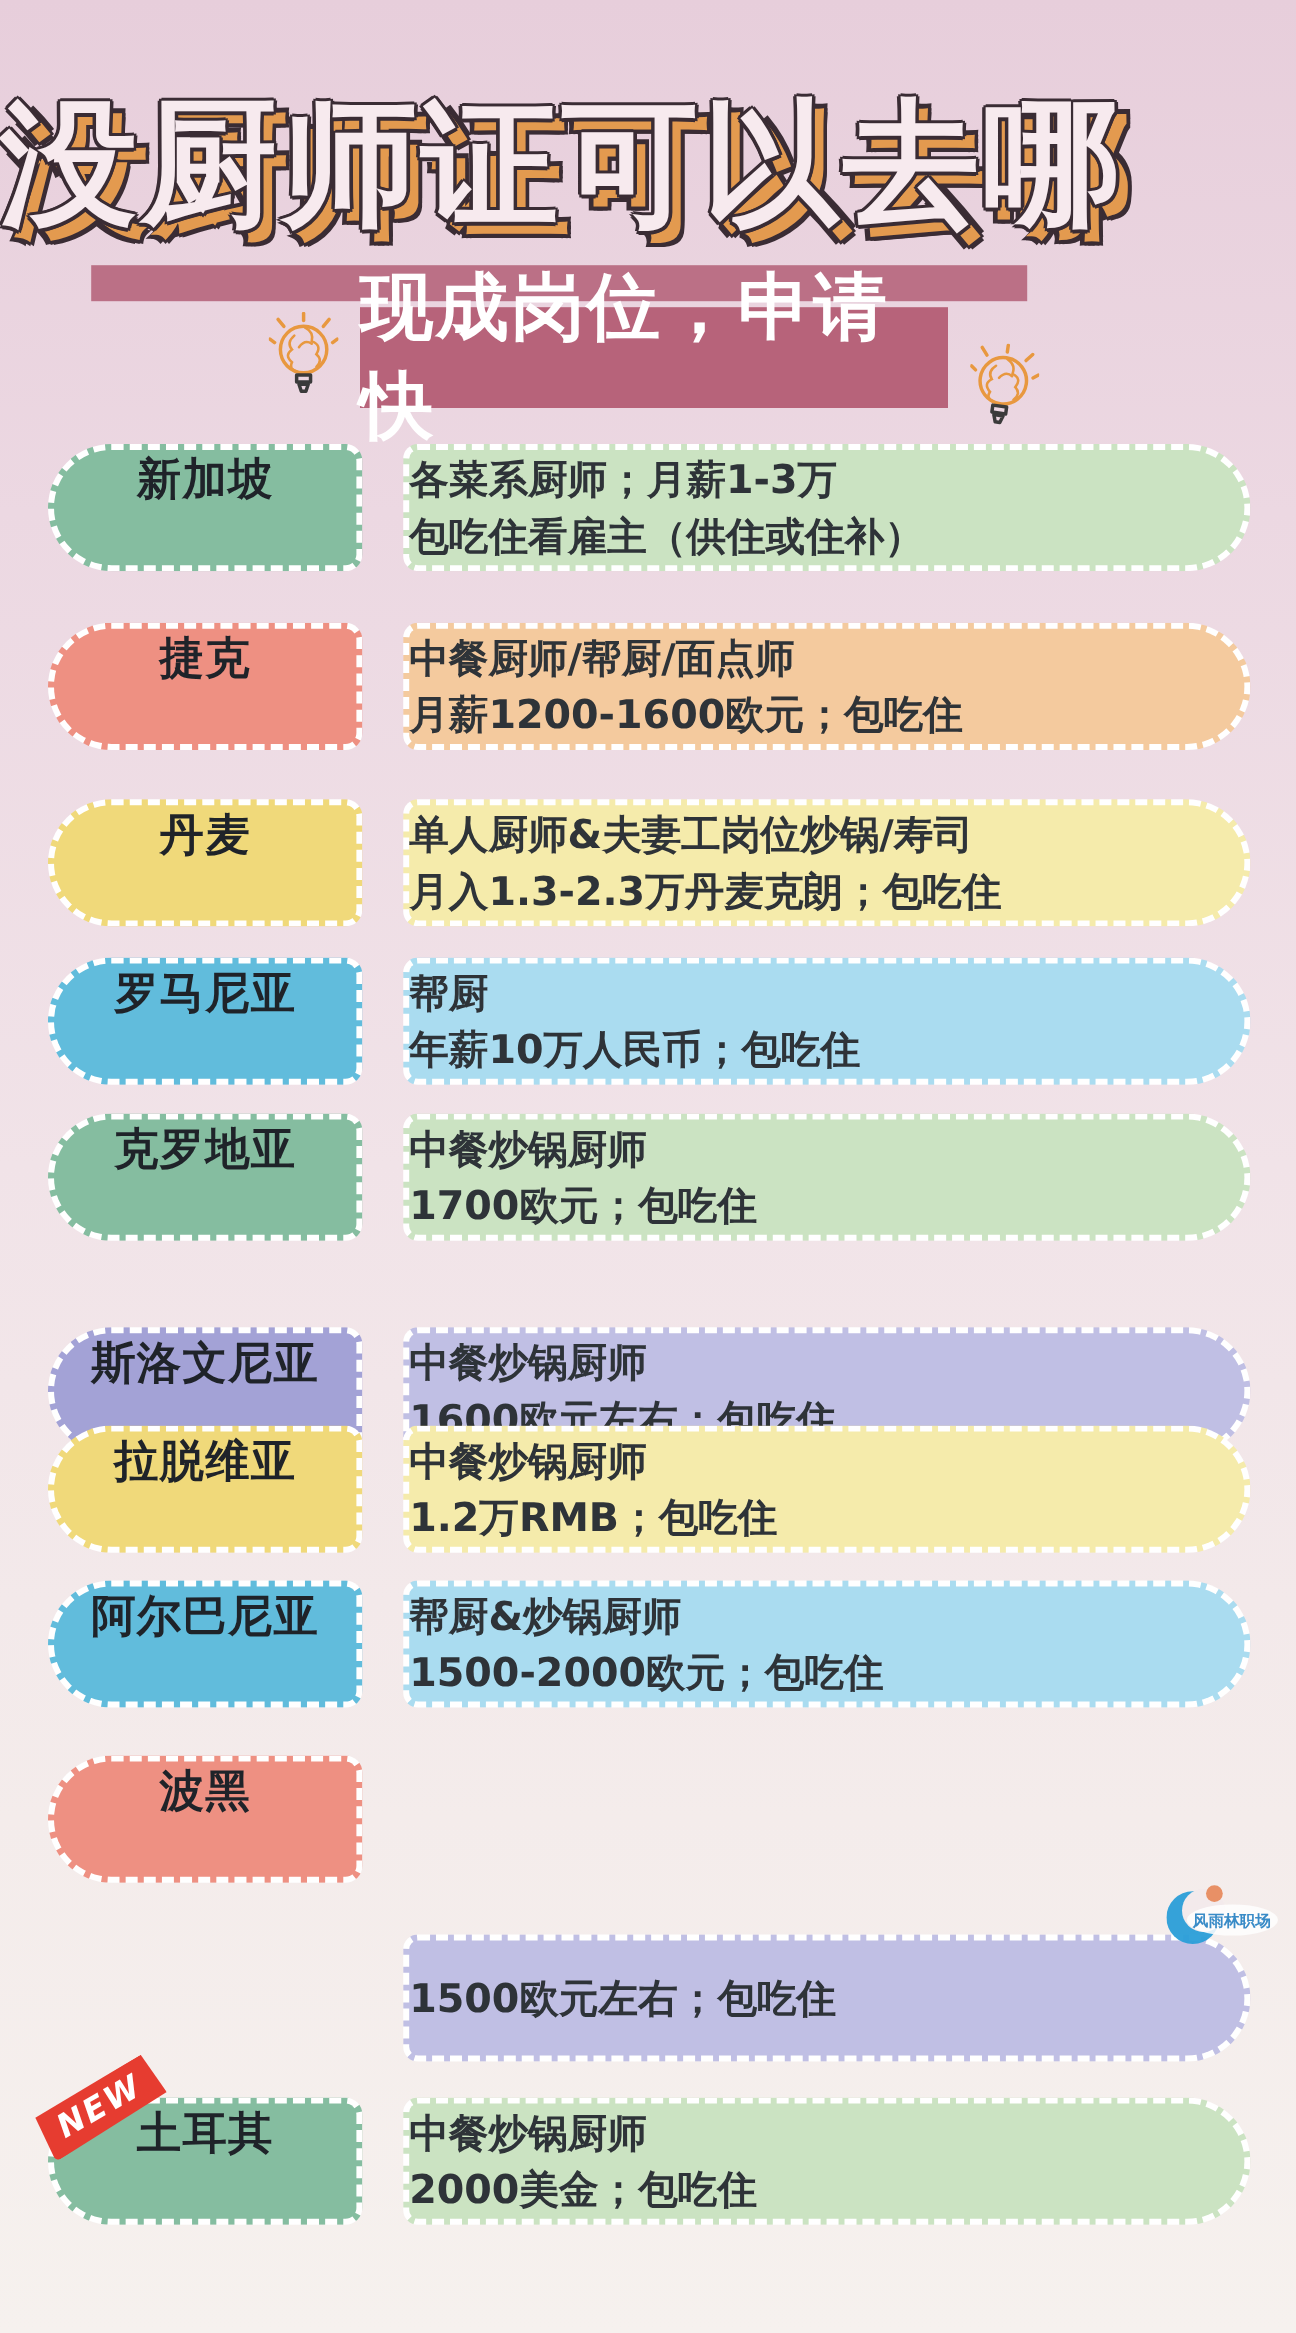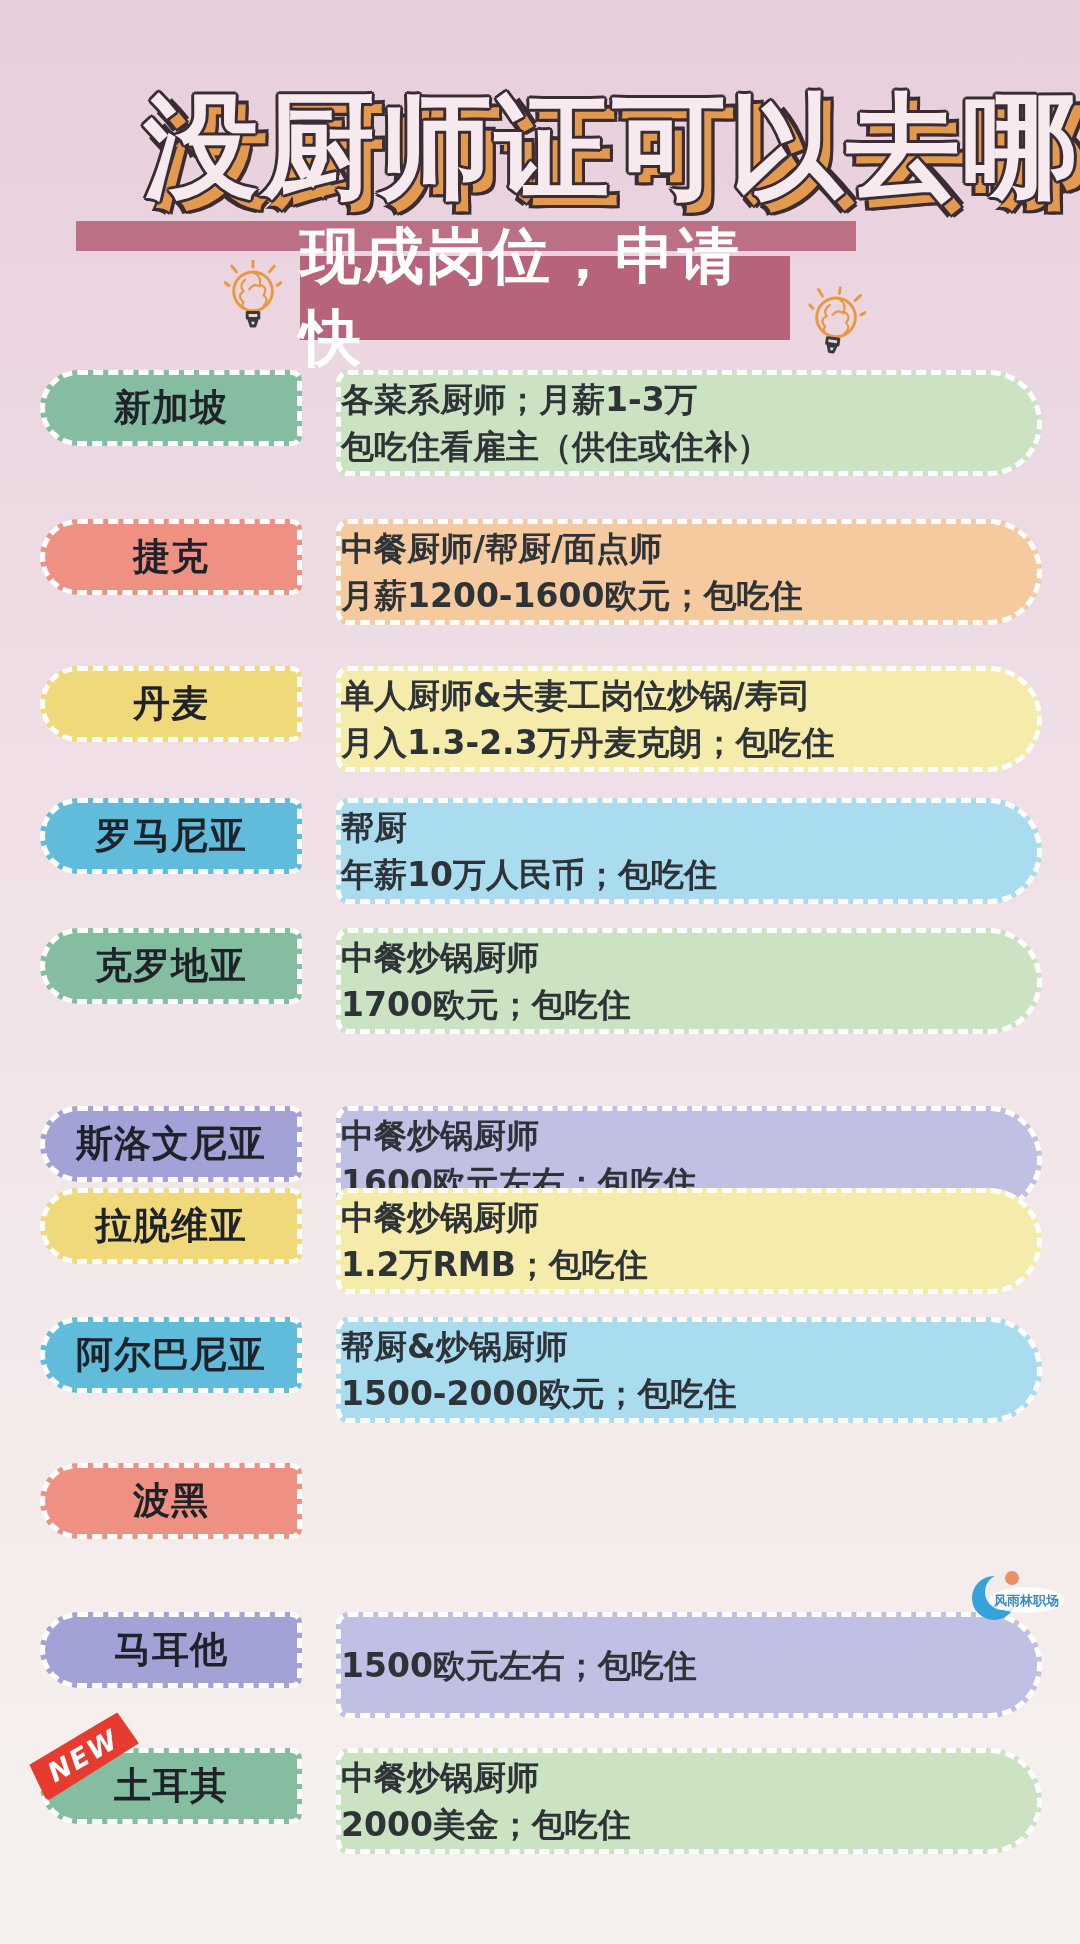--- a/index.html
+++ b/index.html
@@ -14,48 +14,49 @@
     overflow:hidden;
     background:linear-gradient(180deg,#e7cedb 0%,#ecd8e2 22%,#f1e3e8 50%,#f4eceb 78%,#f6f1ee 100%);
   }
   
   .title-strip{
     position:absolute;left:76px;top:221px;width:780px;height:30px;
     background:#bb7086;z-index:1;
   }
   .title{
     position:absolute;left:0;top:84px;width:100%;z-index:2;
-    text-align:right;
+    text-align:left;
     font-size:114px;font-weight:900;letter-spacing:3px;line-height:1.1;
     color:#f7eaee;
     text-shadow:
       3px 0 0 #3a2c34,-3px 0 0 #3a2c34,0 3px 0 #3a2c34,0 -3px 0 #3a2c34,
       2px 2px 0 #3a2c34,-2px 2px 0 #3a2c34,2px -2px 0 #3a2c34,-2px -2px 0 #3a2c34,
       10px 10px 0 #e39a4f,
       13px 13px 0 #3a2c34,13px 10px 0 #3a2c34,10px 13px 0 #3a2c34,
       6px 13px 0 #3a2c34,13px 6px 0 #3a2c34;
+    font-family: Liberation Mono, monospace;
   }
   
   .banner{
     position:absolute;left:300px;top:256px;width:490px;height:84px;z-index:2;
     background:#b7637a;
     color:#fff;font-size:61px;font-weight:900;letter-spacing:2px;
     display:flex;align-items:center;justify-content:center;
   }
   .bulb{position:absolute;z-index:2;}
   .bulb.left{left:224px;top:260px;}
   .bulb.right{left:806px;top:286px;transform:rotate(8deg);}
   
   .rows{position:absolute;inset:0;z-index:2;}
   .row{position:absolute;left:0;width:100%;height:106px;}
   .pill{
-    position:absolute;left:40px;top:0;width:262px;height:76px;
+    position:absolute;left:40px;top:0;width:262px;height:106px;
     border:5px dashed #fff;box-sizing:border-box;
     border-radius:60px 16px 16px 60px;
-    display:flex;align-items:center;justify-content:center;
+    display:flex;align-items:flex-start;justify-content:center;
   }
   .country{
     font-size:37px;font-weight:900;color:#1f2329;letter-spacing:1px;
   }
   .info{
     position:absolute;left:336px;right:38px;top:0;height:106px;
     border:5px dashed #fff;box-sizing:border-box;
     border-radius:14px 60px 60px 14px;
     display:flex;flex-direction:column;justify-content:center;
   }
@@ -211,24 +212,20 @@
   </div>
 
   <div class="row" style="top: 1463px;">
     <div class="pill" style="background: rgb(238, 144, 130);">
 
       <span class="country">波黑</span>
     </div>
   </div>
 
   <div class="row" style="top: 1612px;">
-    <div class="pill" style="background: rgb(163, 162, 214);">
-
-      <span class="country">马耳他</span>
-    </div>
     <div class="info" style="background: rgb(192, 191, 228);">
           <div class="line">1500欧元左右；包吃住</div>
         </div>
   </div>
 
   <div class="row" style="top: 1748px;">
     <div class="pill" style="background: rgb(133, 189, 160);">
       <span class="new-badge">NEW</span>
       <span class="country">土耳其</span>
     </div>

